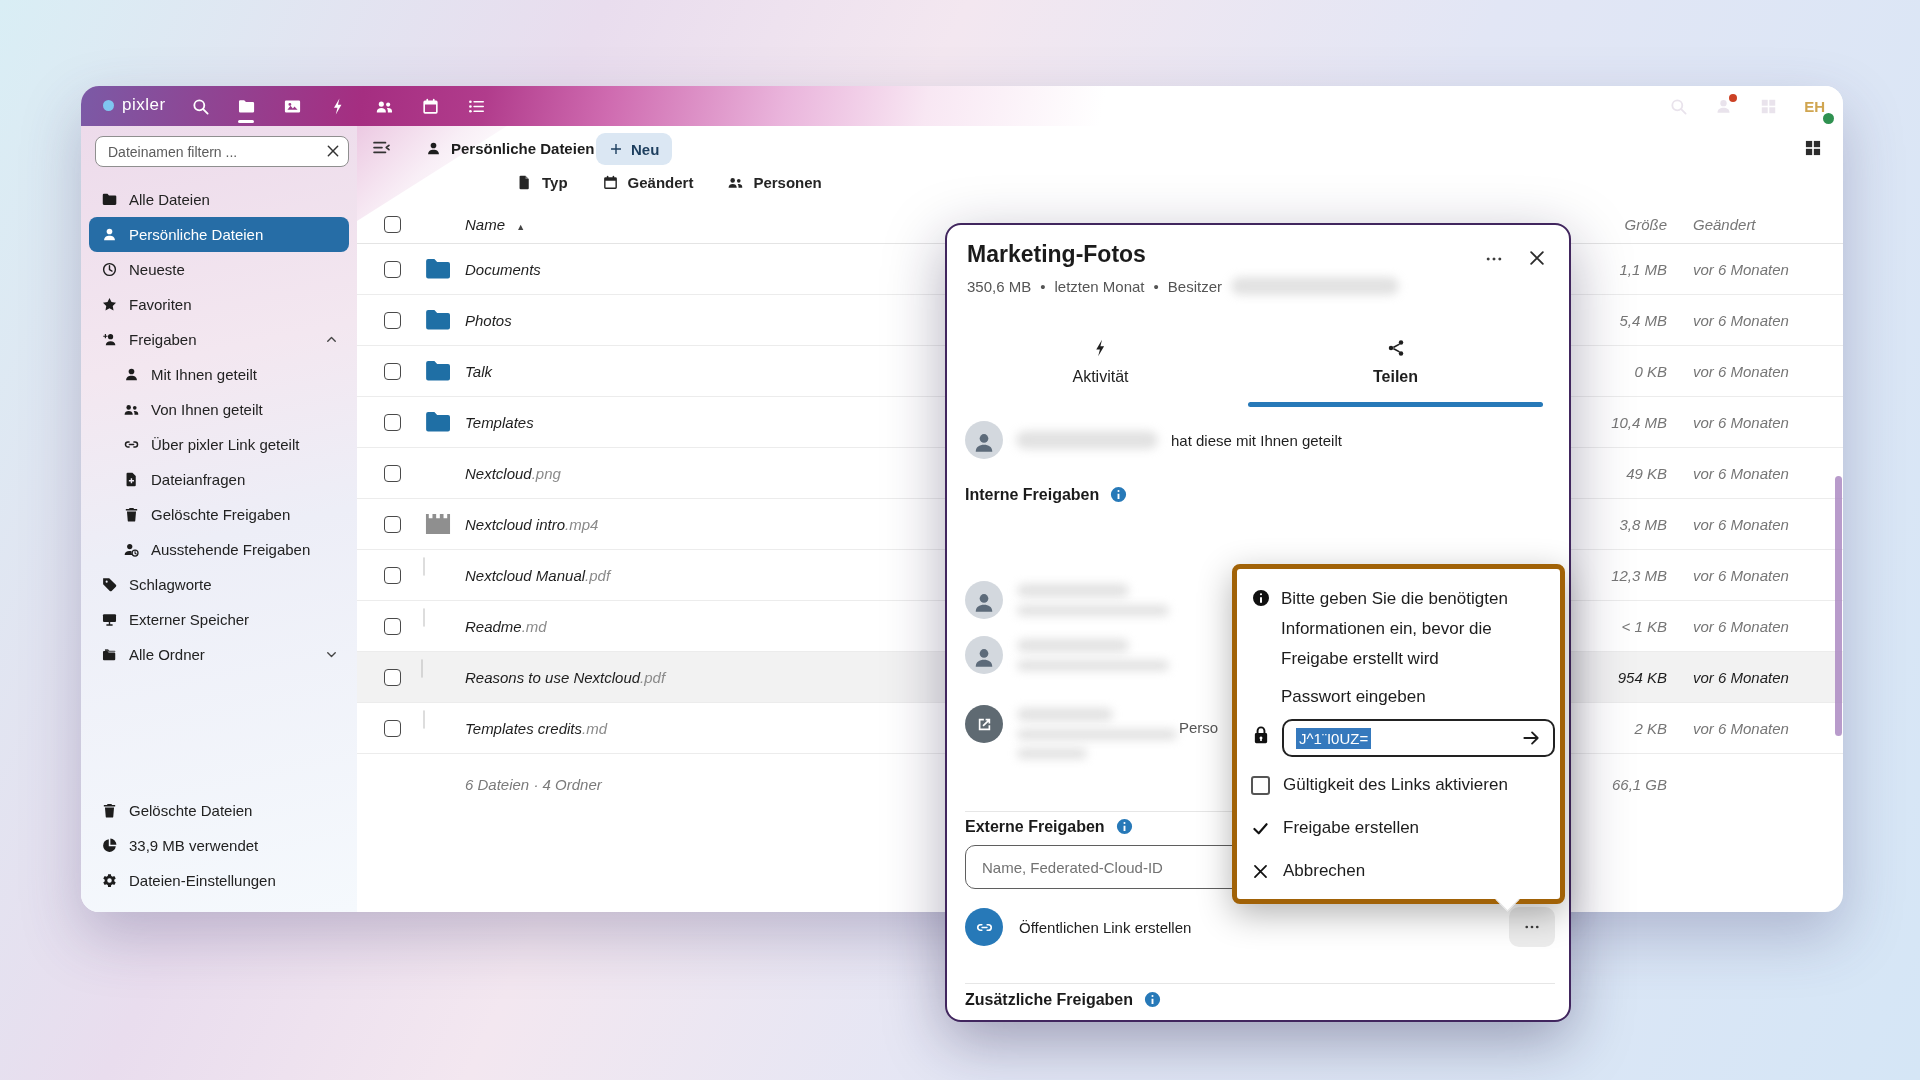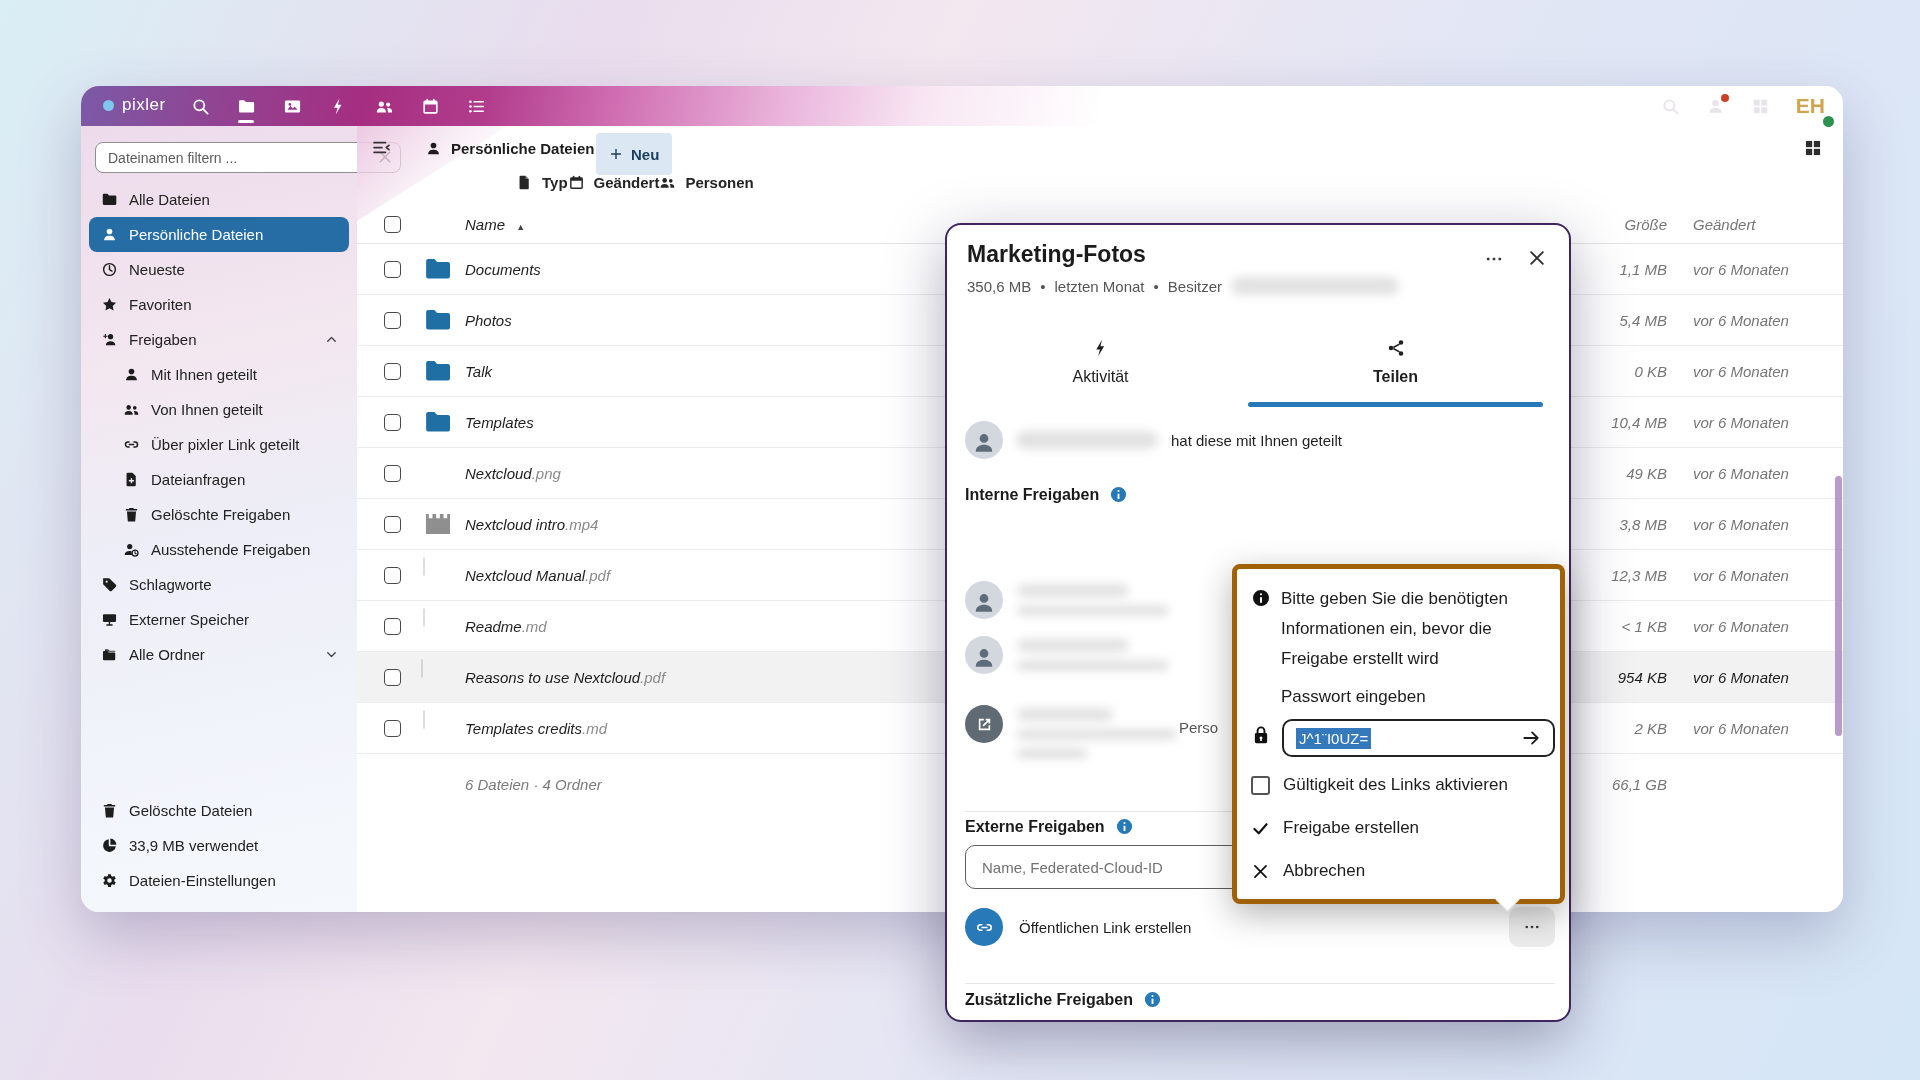--- a/index.html
+++ b/index.html
@@ -23,29 +23,29 @@
   .nav-icons { position:absolute; left:96px; top:0; height:40px; display:flex; align-items:center; }
   .nav-icon { width:46px; height:40px; display:flex; align-items:center; justify-content:center;
     color:#fff; position:relative; }
   .nav-icon .ic { width:19px; height:19px; }
   .nav-icon.active::after { content:""; position:absolute; bottom:3px; left:15px; right:15px;
     height:3px; border-radius:2px; background:#fff; }
   .top-right { position:absolute; right:18px; top:0; height:40px; display:flex; align-items:center; gap:26px; }
   .tr-icon { width:19px; height:19px; color:#e9e3ec; position:relative; }
   .tr-badge { position:absolute; top:-3px; right:-4px; width:8px; height:8px; border-radius:50%;
     background:var(--badge-red); }
-  .avatar-initials { color:var(--initials-gold); font-weight:bold; font-size:21px; position:relative; }
+  .avatar-initials { color:var(--initials-gold); font-weight:bold; font-size:15px; position:relative; }
   .status-dot { position:absolute; right:-9px; bottom:-9px; width:11px; height:11px;
     border-radius:50%; background:var(--status-green); }
 
   
   .sidebar { position:absolute; left:0; top:40px; bottom:0; width:276px;
     border-radius:0 0 0 18px;
     background:linear-gradient(168deg,#eddbeb 0%,#f3e7f0 30%,#edeef7 52%,#f5f9fd 100%); }
-  .filter-wrap { position:absolute; left:14px; top:16px; width:306px; height:31px; }
+  .filter-wrap { position:absolute; left:14px; top:10px; width:254px; height:31px; }
   .filter-input { width:100%; height:100%; border:1px solid #8f8f8f; border-radius:8px;
     background:#fff; padding:0 30px 0 12px; font-size:14px; color:#333;
     font-family:"Liberation Sans",sans-serif; }
   .filter-input::placeholder { color:#5c5c5c; }
   .filter-clear { position:absolute; right:8px; top:7px; width:16px; height:16px; color:#333; cursor:pointer; }
   .side-list { position:absolute; left:8px; right:8px; top:56px; }
   .side-item { height:35px; display:flex; align-items:center; gap:11px; padding:0 10px 0 12px;
     border-radius:8px; font-size:15px; color:#222; cursor:pointer; }
   .side-item .ic { width:17px; height:17px; flex:0 0 auto; color:#1d1d1d; }
   .side-item.indent { padding-left:34px; }
@@ -55,26 +55,26 @@
   .side-footer { position:absolute; left:8px; right:8px; bottom:14px; }
 
   
   .main-wedge { position:absolute; left:276px; top:40px; width:150px; height:95px;
     background:linear-gradient(135deg,#ecc9e2 0%,rgba(244,227,240,.6) 45%,rgba(255,255,255,0) 75%);
     clip-path:polygon(0 0,100% 0,0 100%); }
   .collapse-btn { position:absolute; left:290px; top:51px; width:21px; height:21px; color:#333; cursor:pointer; }
   .breadcrumb { position:absolute; left:344px; top:48px; display:flex; align-items:center; gap:9px;
     font-size:15px; font-weight:bold; color:#1d1d1d; height:28px; }
   .breadcrumb .ic { width:17px; height:17px; }
-  .new-btn { position:absolute; left:515px; top:47px; height:42px; padding:0 13px;
-    background:#dbe7f3; border-radius:4px; display:flex; align-items:center; gap:8px;
+  .new-btn { position:absolute; left:515px; top:47px; height:32px; padding:0 13px;
+    background:#dbe7f3; border-radius:9px; display:flex; align-items:center; gap:8px;
     font-size:15px; font-weight:bold; color:#1c3e5e; cursor:pointer; }
   .new-btn .ic { width:14px; height:14px; color:#1c3e5e; }
   .grid-btn { position:absolute; left:1722px; top:52px; width:20px; height:20px; color:#2c2c2c; cursor:pointer; }
-  .chips { position:absolute; left:435px; top:88px; display:flex; align-items:center; }
+  .chips { position:absolute; left:435px; top:88px; display:flex; align-items:center; gap:34px; }
   .chip { display:flex; align-items:center; gap:9px; font-size:15px; font-weight:bold; color:#252525; cursor:pointer; }
   .chip .ic { width:17px; height:17px; }
 
   
   .table { position:absolute; left:276px; top:120px; right:0; bottom:0; }
   .trow { display:flex; align-items:center; height:51px; border-bottom:1px solid #ececec;
     padding-right:24px;font-style:italic; }
   .trow.thead { height:38px; border-bottom:1px solid #e4e4e4; color:#555; font-size:14px; }
   .c-check { width:17px; height:17px; margin-left:27px; flex:0 0 auto;
     border:1.8px solid #4a4a4a; border-radius:4px; background:#fff; cursor:pointer; }

